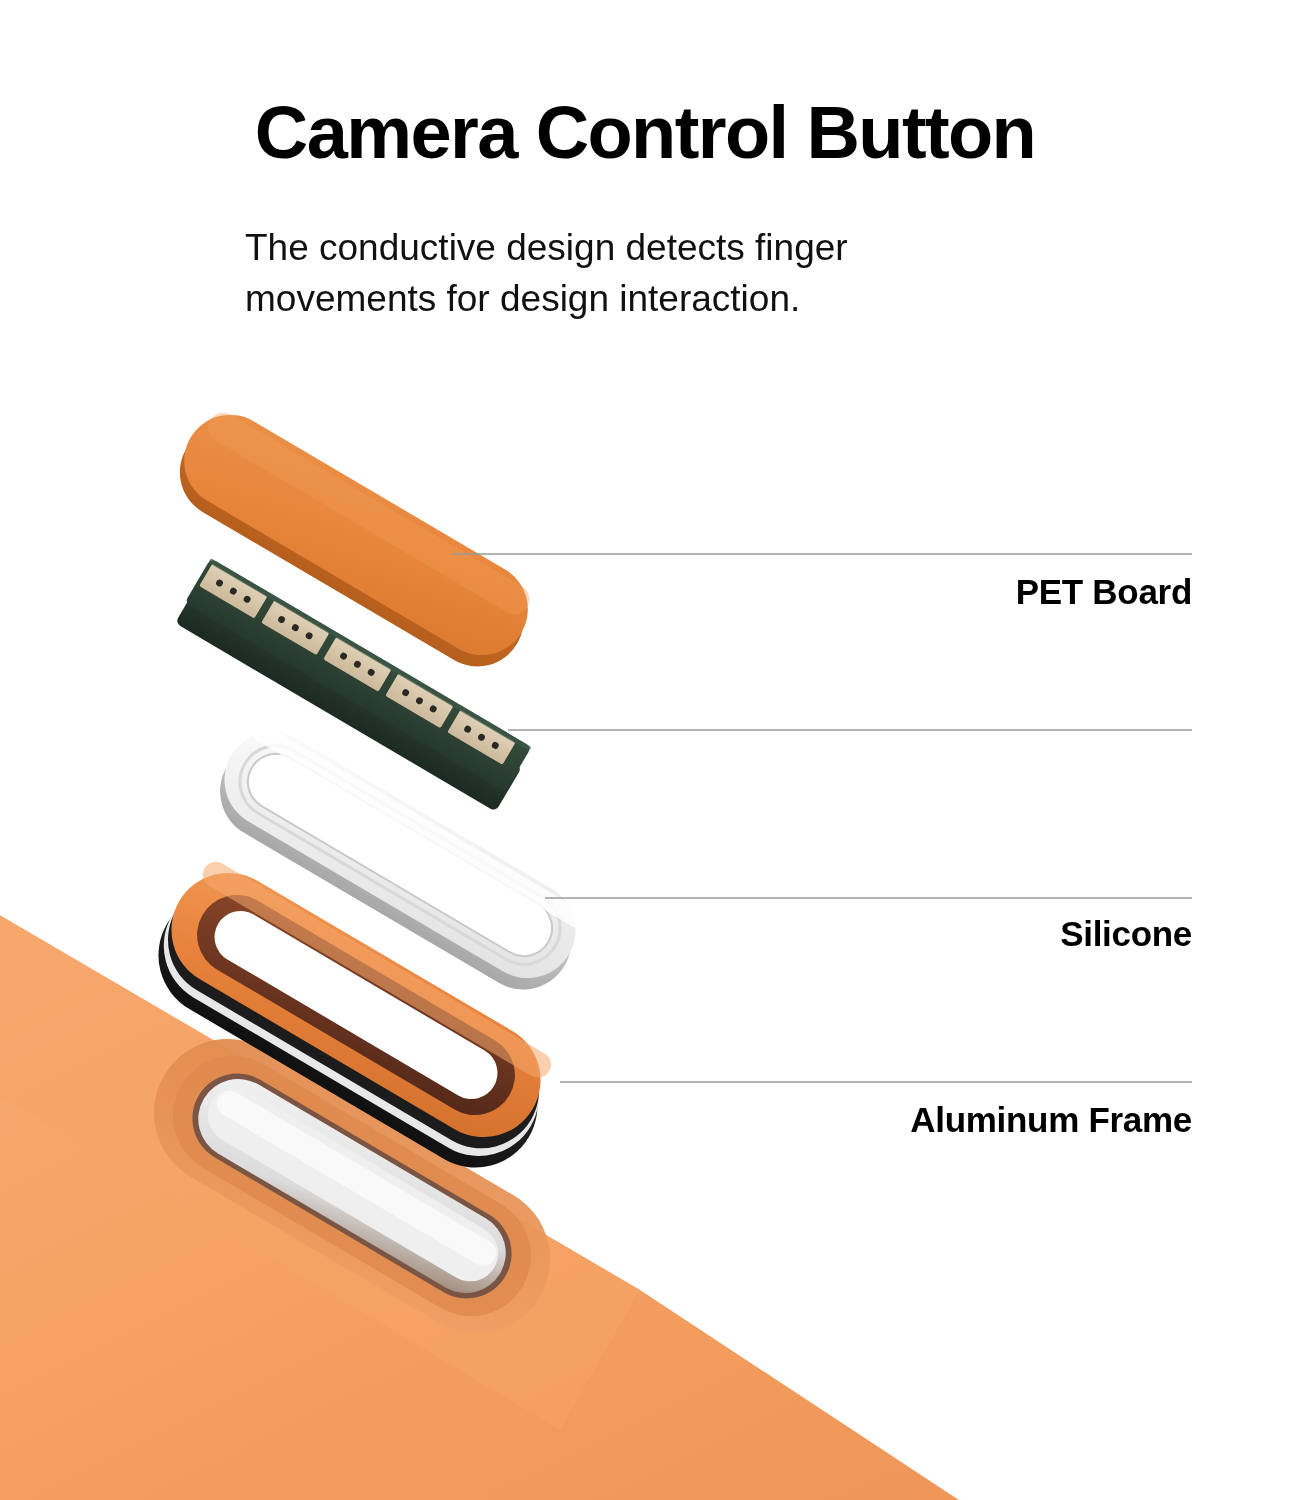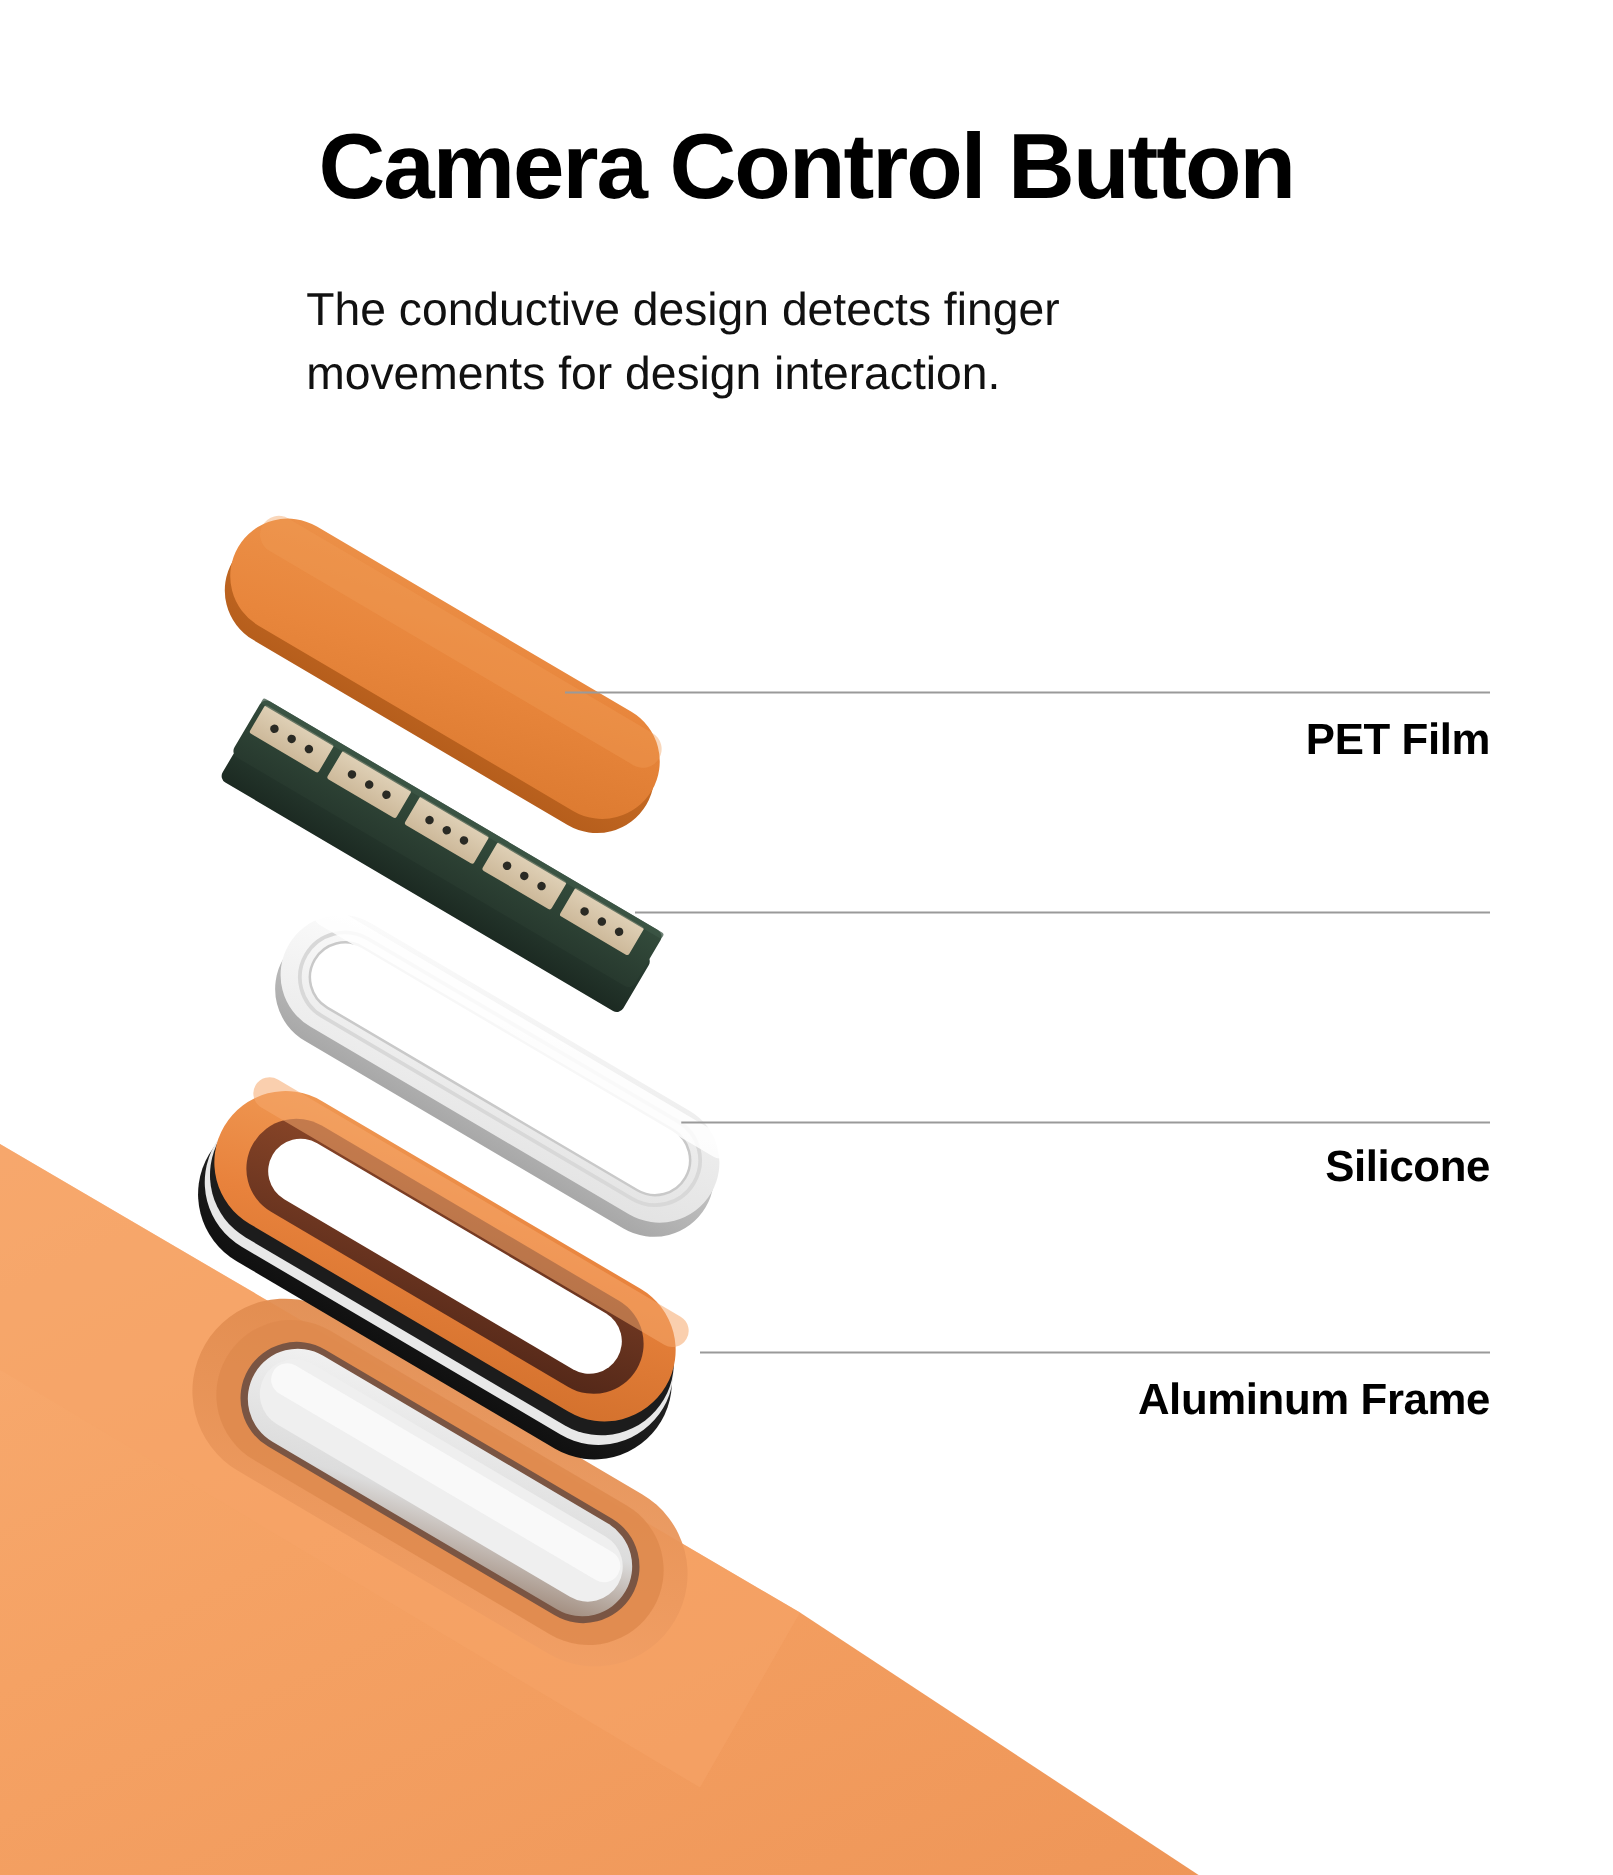--- a/index.html
+++ b/index.html
@@ -260,21 +260,21 @@
         <g stroke="#9A9A9A" stroke-width="1.6" fill="none">
           <line x1="452" y1="554" x2="1192" y2="554"></line>
           <line x1="508" y1="730" x2="1192" y2="730"></line>
           <line x1="545" y1="898" x2="1192" y2="898"></line>
           <line x1="560" y1="1082" x2="1192" y2="1082"></line>
         </g>
 
       </g>
     </svg>
 
-    <div class="callout" id="label-pet">PET Film</div>
+    <div class="callout" id="label-pet">PET Board</div>
 
 
     <div class="callout" id="label-silicone">Silicone</div>
 
     <div class="callout" id="label-aluminum">Aluminum Frame</div>
   </div>
 
 </div>
 
 </body></html>

